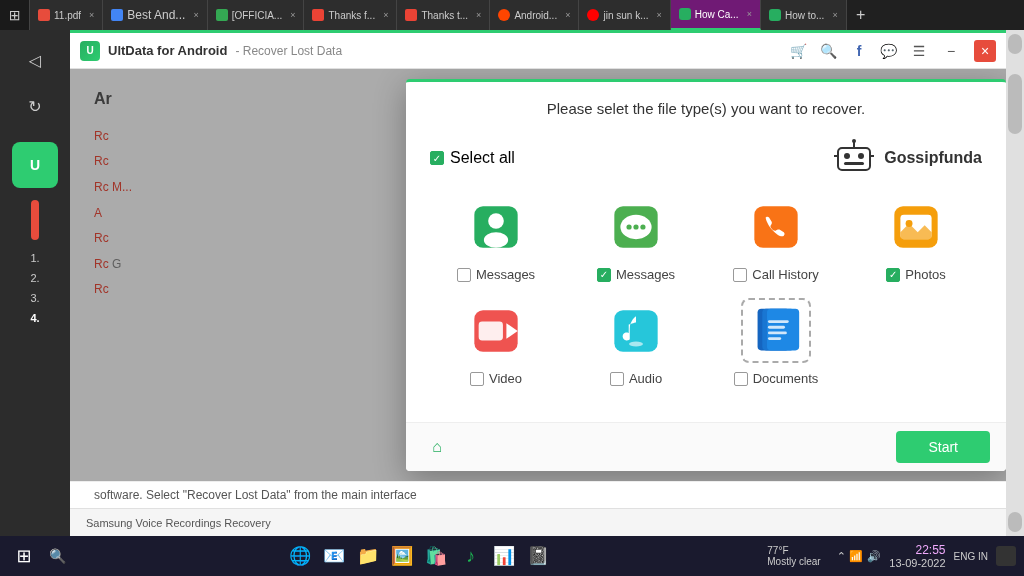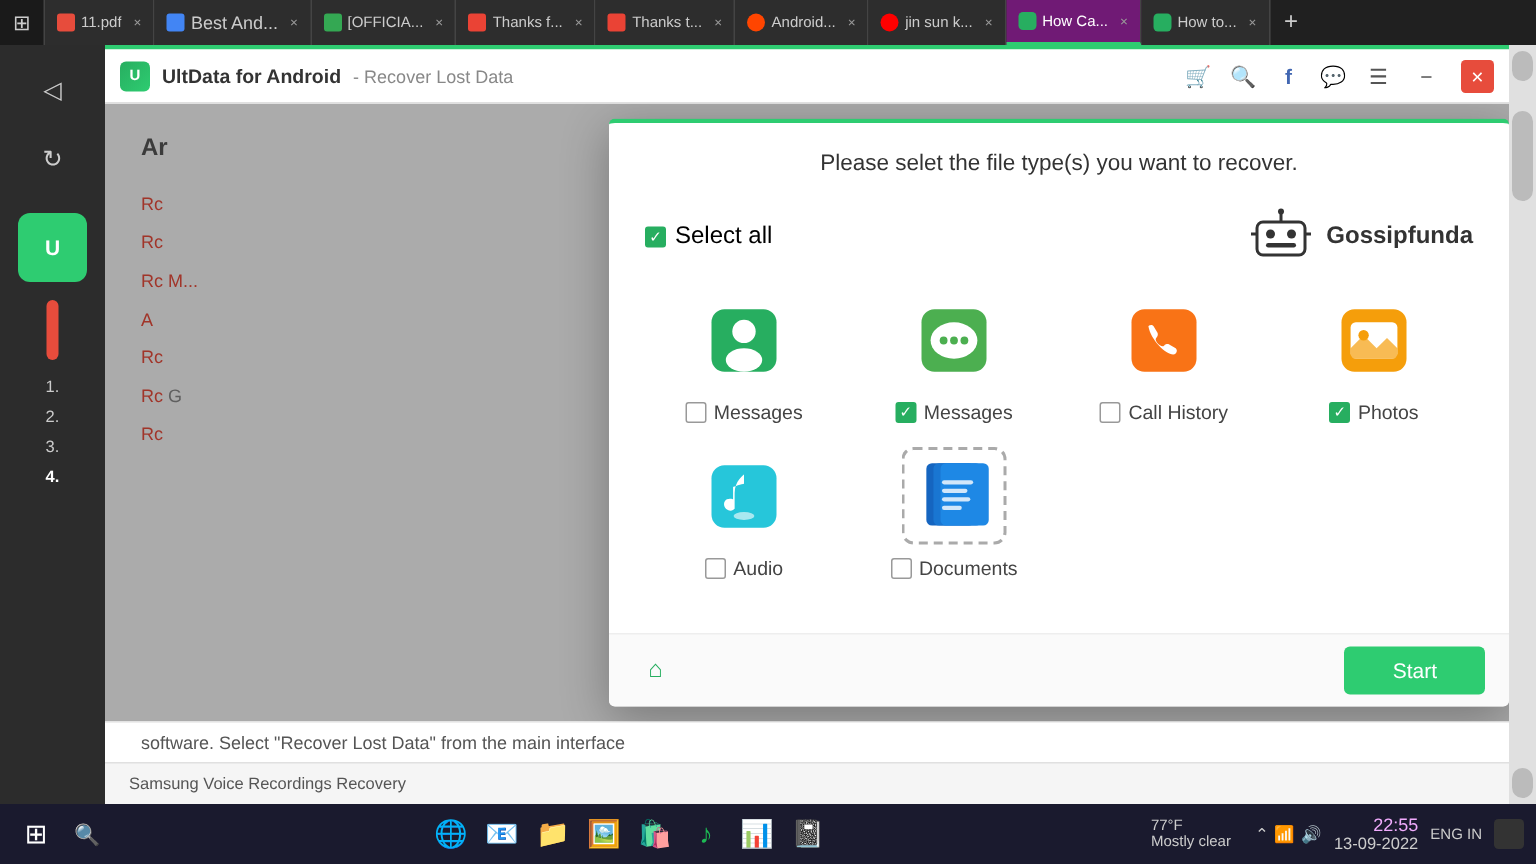--- a/index.html
+++ b/index.html
@@ -598,20 +598,33 @@
                   <circle cx="22" cy="25" r="4" fill="#F59E0B"></circle>
                   <path d="M12 35 L22 25 L32 35 L40 27 L48 35 L48 43 L12 43Z" fill="#F59E0B" opacity="0.7"></path>
                 </svg>
               </div>
               <div class="file-label-row">
                 <div class="checkbox checked"></div>
                 <span>Photos</span>
               </div>
             </div>
 
+            <div class="file-item">
+              <div class="file-icon-wrapper">
+                <svg width="60" height="58" viewBox="0 0 60 58">
+                  <rect x="5" y="5" width="50" height="48" rx="10" fill="#ef5350"></rect>
+                  <rect x="10" y="18" width="28" height="22" rx="4" fill="#fff" opacity="0.9"></rect>
+                  <polygon points="42,20 55,29 42,38" fill="#fff"></polygon>
+                </svg>
+              </div>
+              <div class="file-label-row">
+                <div class="checkbox"></div>
+                <span>Video</span>
+              </div>
+            </div>
 
             <div class="file-item">
               <div class="file-icon-wrapper">
                 <svg width="60" height="58" viewBox="0 0 60 58">
                   <rect x="5" y="5" width="50" height="48" rx="10" fill="#26C6DA"></rect>
                   <path d="M30 12 C30 12 24 16 24 24 L24 34 C24 34 22 36 20 35 C17 34 16 30 19 28 C21 27 23 28 23 28 L23 20 C23 20 29 18 30 18 L30 12Z" fill="#fff" transform="scale(1.2) translate(-5,-2)"></path>
                   <ellipse cx="30" cy="44" rx="8" ry="3" fill="#fff" opacity="0.6"></ellipse>
                 </svg>
               </div>
               <div class="file-label-row">

